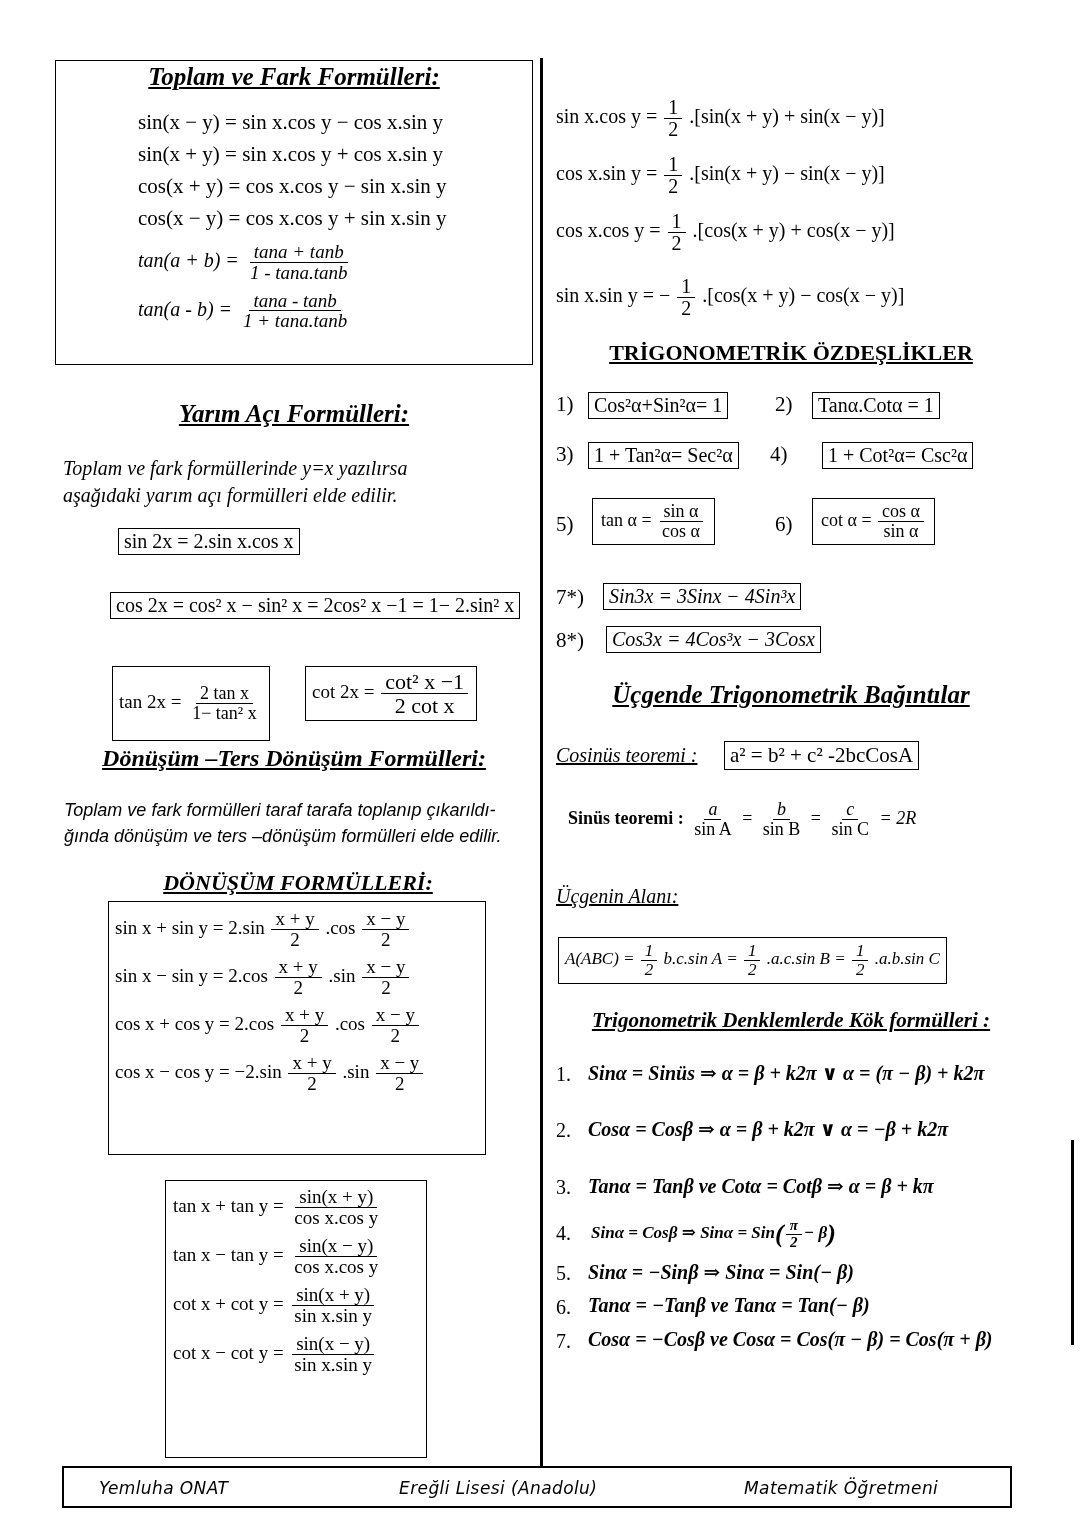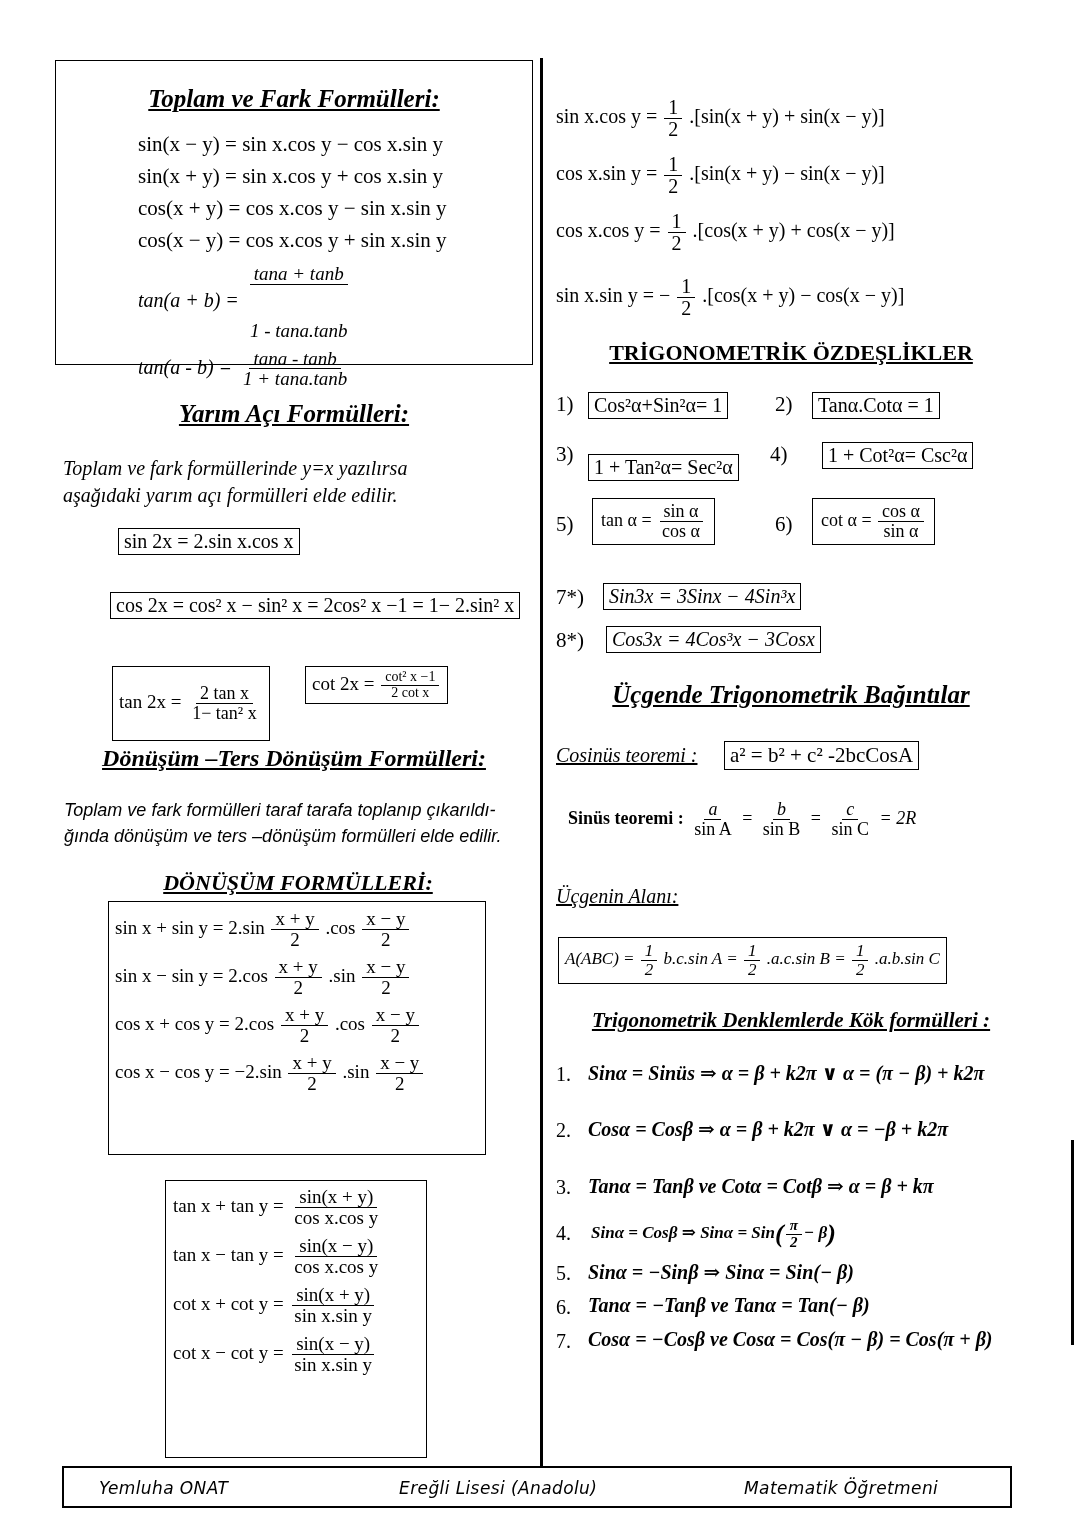--- a/index.html
+++ b/index.html
@@ -50,30 +50,30 @@
 </style>
 </head>
 <body>
 
 <div class="page">
 
   <div id="col-divider"></div>
   <div id="right-edge-mark"></div>
 
   <div class="abs box" style="left:55px; top:60px; width:478px; height:305px;">
-    <div class="hd" style="font-size:25px; margin-top:24px;">Toplam ve Fark Formülleri:</div>
+    <div class="hd" style="font-size:25px; margin-top:2px;">Toplam ve Fark Formülleri:</div>
     <div style="margin-top:16px; padding-left:82px; font-size:21px; line-height:1.52;">
       <div class="m">sin(x − y) = sin x.cos y − cos x.sin y</div>
       <div class="m">sin(x + y) = sin x.cos y + cos x.sin y</div>
       <div class="m">cos(x + y) = cos x.cos y − sin x.sin y</div>
       <div class="m">cos(x − y) = cos x.cos y + sin x.sin y</div>
     </div>
     <div class="m it" style="margin-top:7px; padding-left:82px; font-size:20px;">
       <span>tan(a + b) =</span>
-      <span class="fr" style="font-size:19px;gap:36px;">
+      <span class="fr" style="font-size:19px;">
         <span class="num">tana + tanb</span>
         <span class="den">1 - tana.tanb</span>
       </span>
     </div>
     <div class="m it" style="margin-top:8px; padding-left:82px; font-size:20px;">
       <span>tan(a - b) =</span>
       <span class="fr" style="font-size:19px;">
         <span class="num">tana - tanb</span>
         <span class="den">1 + tana.tanb</span>
       </span>
@@ -94,21 +94,21 @@
   <div class="abs bx m" style="left:112px; top:666px; font-size:19px; padding:17px 6px;">
     <span>tan 2x =</span>
     <span class="fr" style="font-size:18px;">
       <span class="num">2 tan x</span>
       <span class="den">1− tan² x</span>
     </span>
   </div>
 
   <div class="abs bx m" style="left:305px; top:666px; font-size:19px; padding:3px 6px;">
     <span>cot 2x =</span>
-    <span class="fr" style="font-size:14px;">
+    <span class="fr" style="font-size:22px;">
       <span class="num">cot² x −1</span>
       <span class="den">2 cot x</span>
     </span>
   </div>
 
   <div class="abs hd" style="left:55px; top:745px; width:478px; font-size:24px;">Dönüşüm –Ters Dönüşüm Formülleri:</div>
 
   <div class="abs sans" style="left:64px; top:798px; font-size:18px; line-height:1.42; width:470px;">
     <div>Toplam ve fark formülleri taraf tarafa toplanıp çıkarıldı-</div>
     <div>ğında dönüşüm ve ters –dönüşüm formülleri elde edilir.</div>
@@ -239,21 +239,21 @@
   </div>
 
   <div class="abs hd" style="left:556px; top:340px; width:470px; font-size:22px; font-style:normal;">TRİGONOMETRİK ÖZDEŞLİKLER</div>
 
   <div class="abs m" style="left:556px; top:392px; font-size:21px;">1)</div>
   <div class="abs bx m" style="left:588px; top:392px; font-size:20px;">Cos²α+Sin²α= 1</div>
   <div class="abs m" style="left:775px; top:392px; font-size:21px;">2)</div>
   <div class="abs bx m" style="left:812px; top:392px; font-size:20px;">Tanα.Cotα = 1</div>
 
   <div class="abs m" style="left:556px; top:442px; font-size:21px;">3)</div>
-  <div class="abs bx m" style="left:588px; top:442px; font-size:20px;margin-top:12px;">1 + Tan²α= Sec²α</div>
+  <div class="abs bx m" style="left:588px; top:442px; font-size:20px;">1 + Tan²α= Sec²α</div>
   <div class="abs m" style="left:770px; top:442px; font-size:21px;">4)</div>
   <div class="abs bx m" style="left:806px; top:442px; font-size:20px;margin-left:16px;">1 + Cot²α= Csc²α</div>
 
   <div class="abs m" style="left:556px; top:512px; font-size:21px;">5)</div>
   <div class="abs bx m" style="left:592px; top:498px; font-size:18px; padding:3px 8px;">
     <span>tan α =</span>
     <span class="fr">
         <span class="num">sin α</span>
         <span class="den">cos α</span>
       </span>

